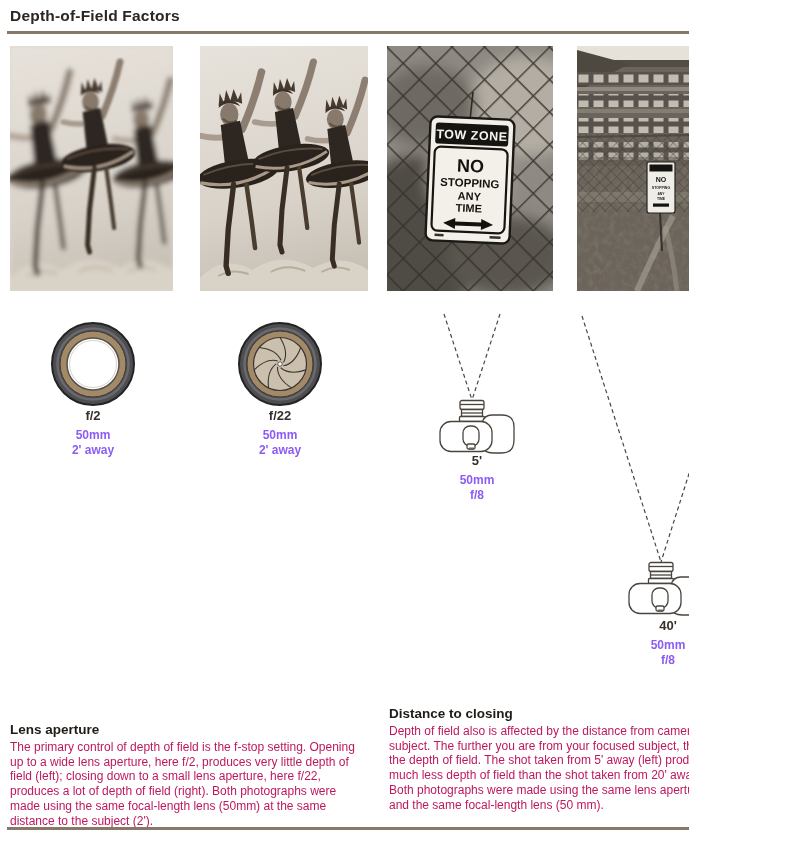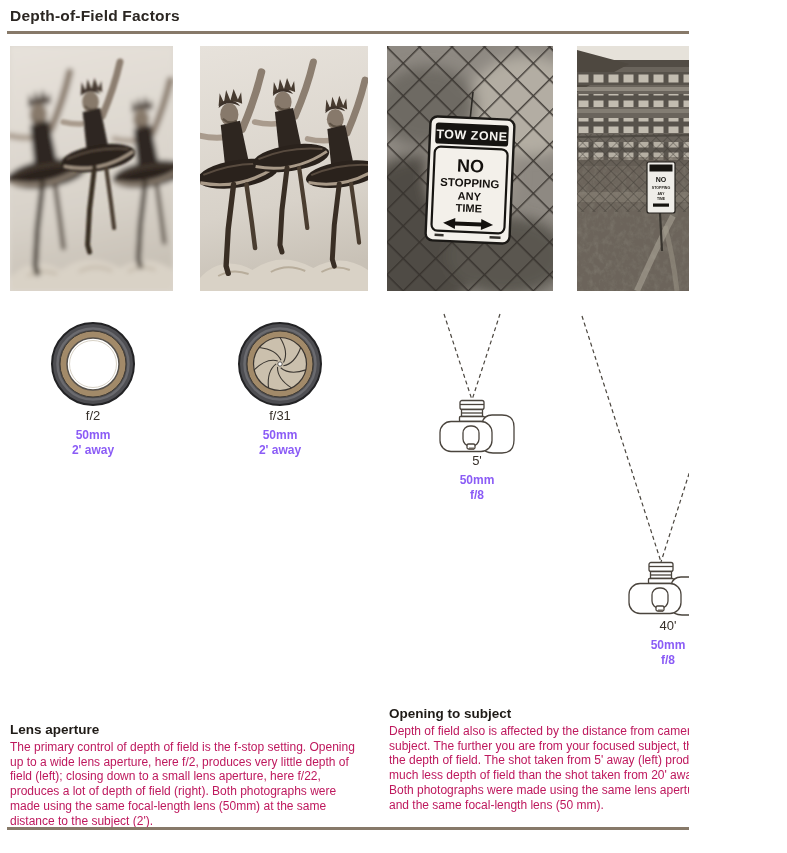--- a/index.html
+++ b/index.html
@@ -14,21 +14,21 @@
   .rule{position:absolute;left:7px;width:738px;height:3.2px;background:#877969;}
   .rule-top{top:31px;}
   .rule-bottom{top:827px;}
   .photo{position:absolute;top:46px;height:245px;display:block;background:#d8d3ca;}
   #photo1{left:10px;width:163px;}
   #photo2{left:200px;width:168px;}
   #photo3{left:387px;width:166px;}
   #photo4{left:577px;width:171px;}
   .diag{position:absolute;display:block;}
   .cap{position:absolute;width:130px;text-align:center;}
-  .cap-primary{font-size:13px;font-weight:400;color:#37302a;line-height:15px;}
+  .cap-primary{font-size:13px;font-weight:700;color:#37302a;line-height:15px;}
   .cap-secondary{font-size:12px;font-weight:700;color:#8b5cf6;line-height:15px;margin-top:5px;}
   .cap-secondary div{line-height:15px;}
   .col{position:absolute;top:706px;}
   #col-left{left:10px;width:353px;margin-top:16px;}
   #col-right{left:389px;width:358px;}
   .col h2{margin:0 0 3px 0;font-size:13.5px;font-weight:700;color:#1f1b17;}
   .col p{margin:0;font-size:12px;line-height:14.7px;color:#be185d;}
   svg text{font-family:"Liberation Sans",sans-serif;}
 </style>
 </head>
@@ -218,21 +218,21 @@
       <path d="M0 -26.5 Q9 -12 3.5 -1.5" transform="rotate(51.4)"></path>
       <path d="M0 -26.5 Q9 -12 3.5 -1.5" transform="rotate(102.8)"></path>
       <path d="M0 -26.5 Q9 -12 3.5 -1.5" transform="rotate(154.3)"></path>
       <path d="M0 -26.5 Q9 -12 3.5 -1.5" transform="rotate(205.7)"></path>
       <path d="M0 -26.5 Q9 -12 3.5 -1.5" transform="rotate(257.1)"></path>
       <path d="M0 -26.5 Q9 -12 3.5 -1.5" transform="rotate(308.6)"></path>
     </g>
     <circle r="2.2" fill="#ffffff" stroke="#3b3631" stroke-width="0.8"></circle>
   </svg>
   <div class="cap" style="left:215px;top:408px">
-    <div class="cap-primary">f/31</div>
+    <div class="cap-primary">f/22</div>
     <div class="cap-secondary">
       <div>50mm</div>
       <div>2' away</div>
     </div>
   </div>
 
   <svg class="diag" style="left:438px;top:310px" width="68" height="90" viewBox="0 0 68 90">
     <g stroke="#4a453e" stroke-width="1.2" stroke-dasharray="4 3" fill="none">
       <line x1="6" y1="4" x2="34" y2="90"></line>
       <line x1="62" y1="4" x2="34" y2="90"></line>
@@ -264,18 +264,18 @@
       <div>50mm</div>
       <div>f/8</div>
     </div>
   </div>
 
   <section class="col" id="col-left">
     <h2>Lens aperture</h2>
     <p>The primary control of depth of field is the f-stop setting. Opening up to a wide lens aperture, here f/2, produces very little depth of field (left); closing down to a small lens aperture, here f/22, produces a lot of depth of field (right). Both photographs were made using the same focal-length lens (50mm) at the same distance to the subject (2').</p>
   </section>
   <section class="col" id="col-right">
-    <h2>Opening to subject</h2>
+    <h2>Distance to closing</h2>
     <p>Depth of field also is affected by the distance from camera to subject. The further you are from your focused subject, the greater the depth of field. The shot taken from 5' away (left) produces much less depth of field than the shot taken from 20' away (right). Both photographs were made using the same lens aperture (f/8) and the same focal-length lens (50 mm).</p>
   </section>
 
   <div class="rule rule-bottom"></div>
 </div>
 
 </body></html>

